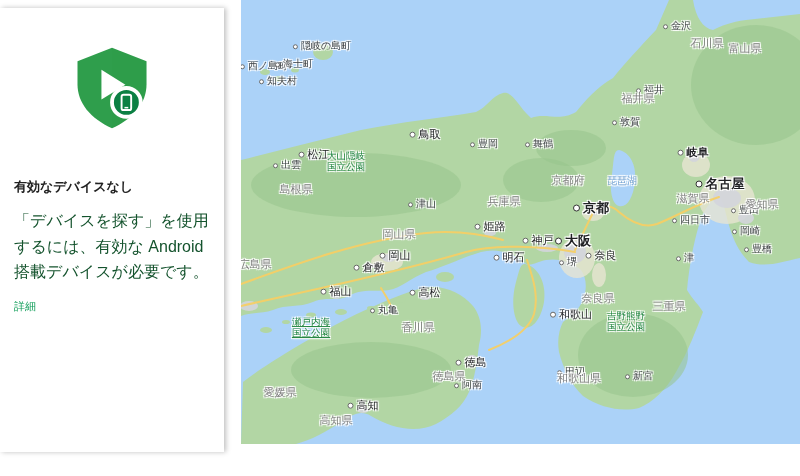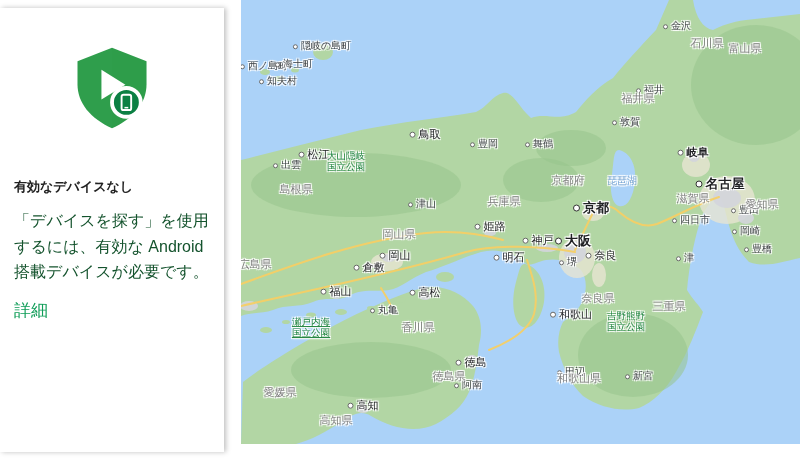--- a/index.html
+++ b/index.html
@@ -28,21 +28,21 @@
 
   
   .content{position:relative;height:444px;}
 
   
   .sidebar{position:absolute;left:0;top:8px;width:224px;height:100%;background:#fff;
     box-shadow:2px 0 5px rgba(0,0,0,.25);z-index:3;}
   .shield-wrap{text-align:center;padding-top:34px;}
   .status-title{margin:40px 14px 0;font-size:13px;font-weight:700;color:#212121;}
   .status-desc{margin:12px 14px 0;font-size:16px;color:#14532d;line-height:1.6;}
-  .learn-link{display:inline-block;margin:14px 14px 0;font-size:17px;
+  .learn-link{display:inline-block;margin:14px 14px 0;font-size:11px;
     color:var(--accent-green);text-decoration:none;cursor:pointer;}
 
   
   .map{position:absolute;left:241px;top:0;width:559px;height:444px;overflow:hidden;
     background:var(--water);cursor:grab;}
   .map svg.geo{position:absolute;left:0;top:0;width:559px;height:444px;}
   .land{fill:var(--land);}
   .land-dark{fill:var(--land-dark);opacity:.55;}
   .plain{fill:var(--plain);opacity:.8;}
   .urban{fill:var(--urban);opacity:.9;}

